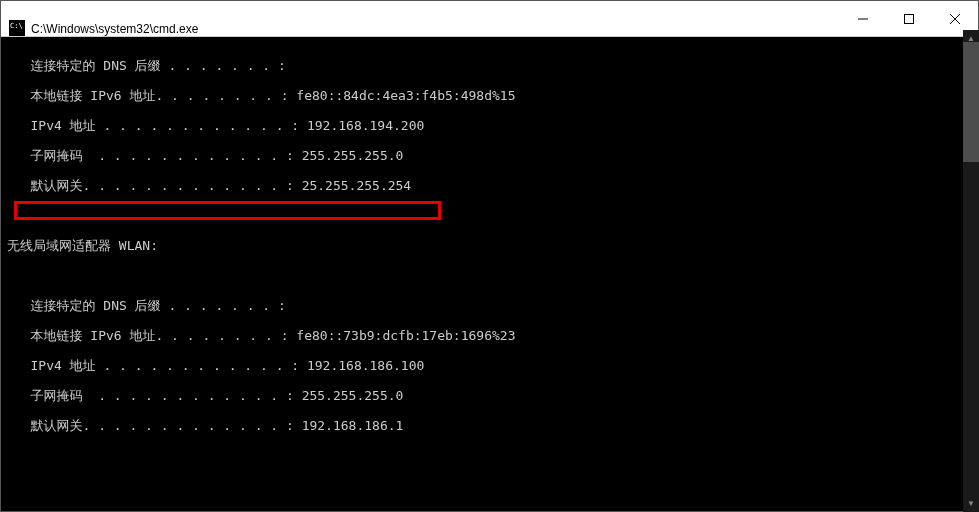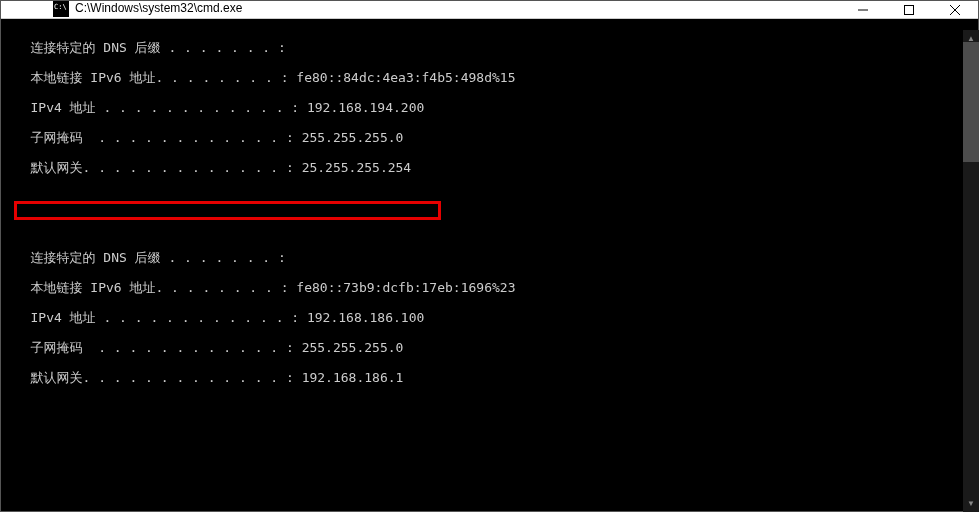--- a/index.html
+++ b/index.html
@@ -9,26 +9,25 @@
     }
     body {
       font-family: "Microsoft YaHei", "SimSun", sans-serif;
       background: #000;
       width: 979px;
       height: 512px;
       overflow: hidden;
       border: 1px solid #555;
     }
     .titlebar {
-      height: 18px;
+      height: 36px;
       background: #fff;
       display: flex;
-      align-items: flex-start;
+      align-items: flex-end;
       border-bottom: 1px solid #ccc;
-      padding-left: 44px;
     }
     .titlebar-icon {
       width: 16px;
       height: 16px;
       margin-left: 8px;
       margin-right: 6px;
       background: #000;
       display: inline-block;
       position: relative;
     }
@@ -148,20 +147,21 @@
   </div>
 </div>
 
 <div class="terminal">
 <div class="line">   连接特定的 DNS 后缀 . . . . . . . :</div>
 <div class="line">   本地链接 IPv6 地址. . . . . . . . : fe80::84dc:4ea3:f4b5:498d%15</div>
 <div class="line">   IPv4 地址 . . . . . . . . . . . . : 192.168.194.200</div>
 <div class="line">   子网掩码  . . . . . . . . . . . . : 255.255.255.0</div>
 <div class="line">   默认网关. . . . . . . . . . . . . : 25.255.255.254</div>
 <div class="line">&nbsp;</div>
+<div class="line">无线局域网适配器 WLAN:</div>
 <div class="line">&nbsp;</div>
 <div class="line">   连接特定的 DNS 后缀 . . . . . . . :</div>
 <div class="line">   本地链接 IPv6 地址. . . . . . . . : fe80::73b9:dcfb:17eb:1696%23</div>
 <div class="line">   IPv4 地址 . . . . . . . . . . . . : 192.168.186.100</div>
 <div class="line">   子网掩码  . . . . . . . . . . . . : 255.255.255.0</div>
 <div class="line">   默认网关. . . . . . . . . . . . . : 192.168.186.1</div>
 <div class="line">&nbsp;</div>
 <div class="line">&nbsp;</div>
 
 

